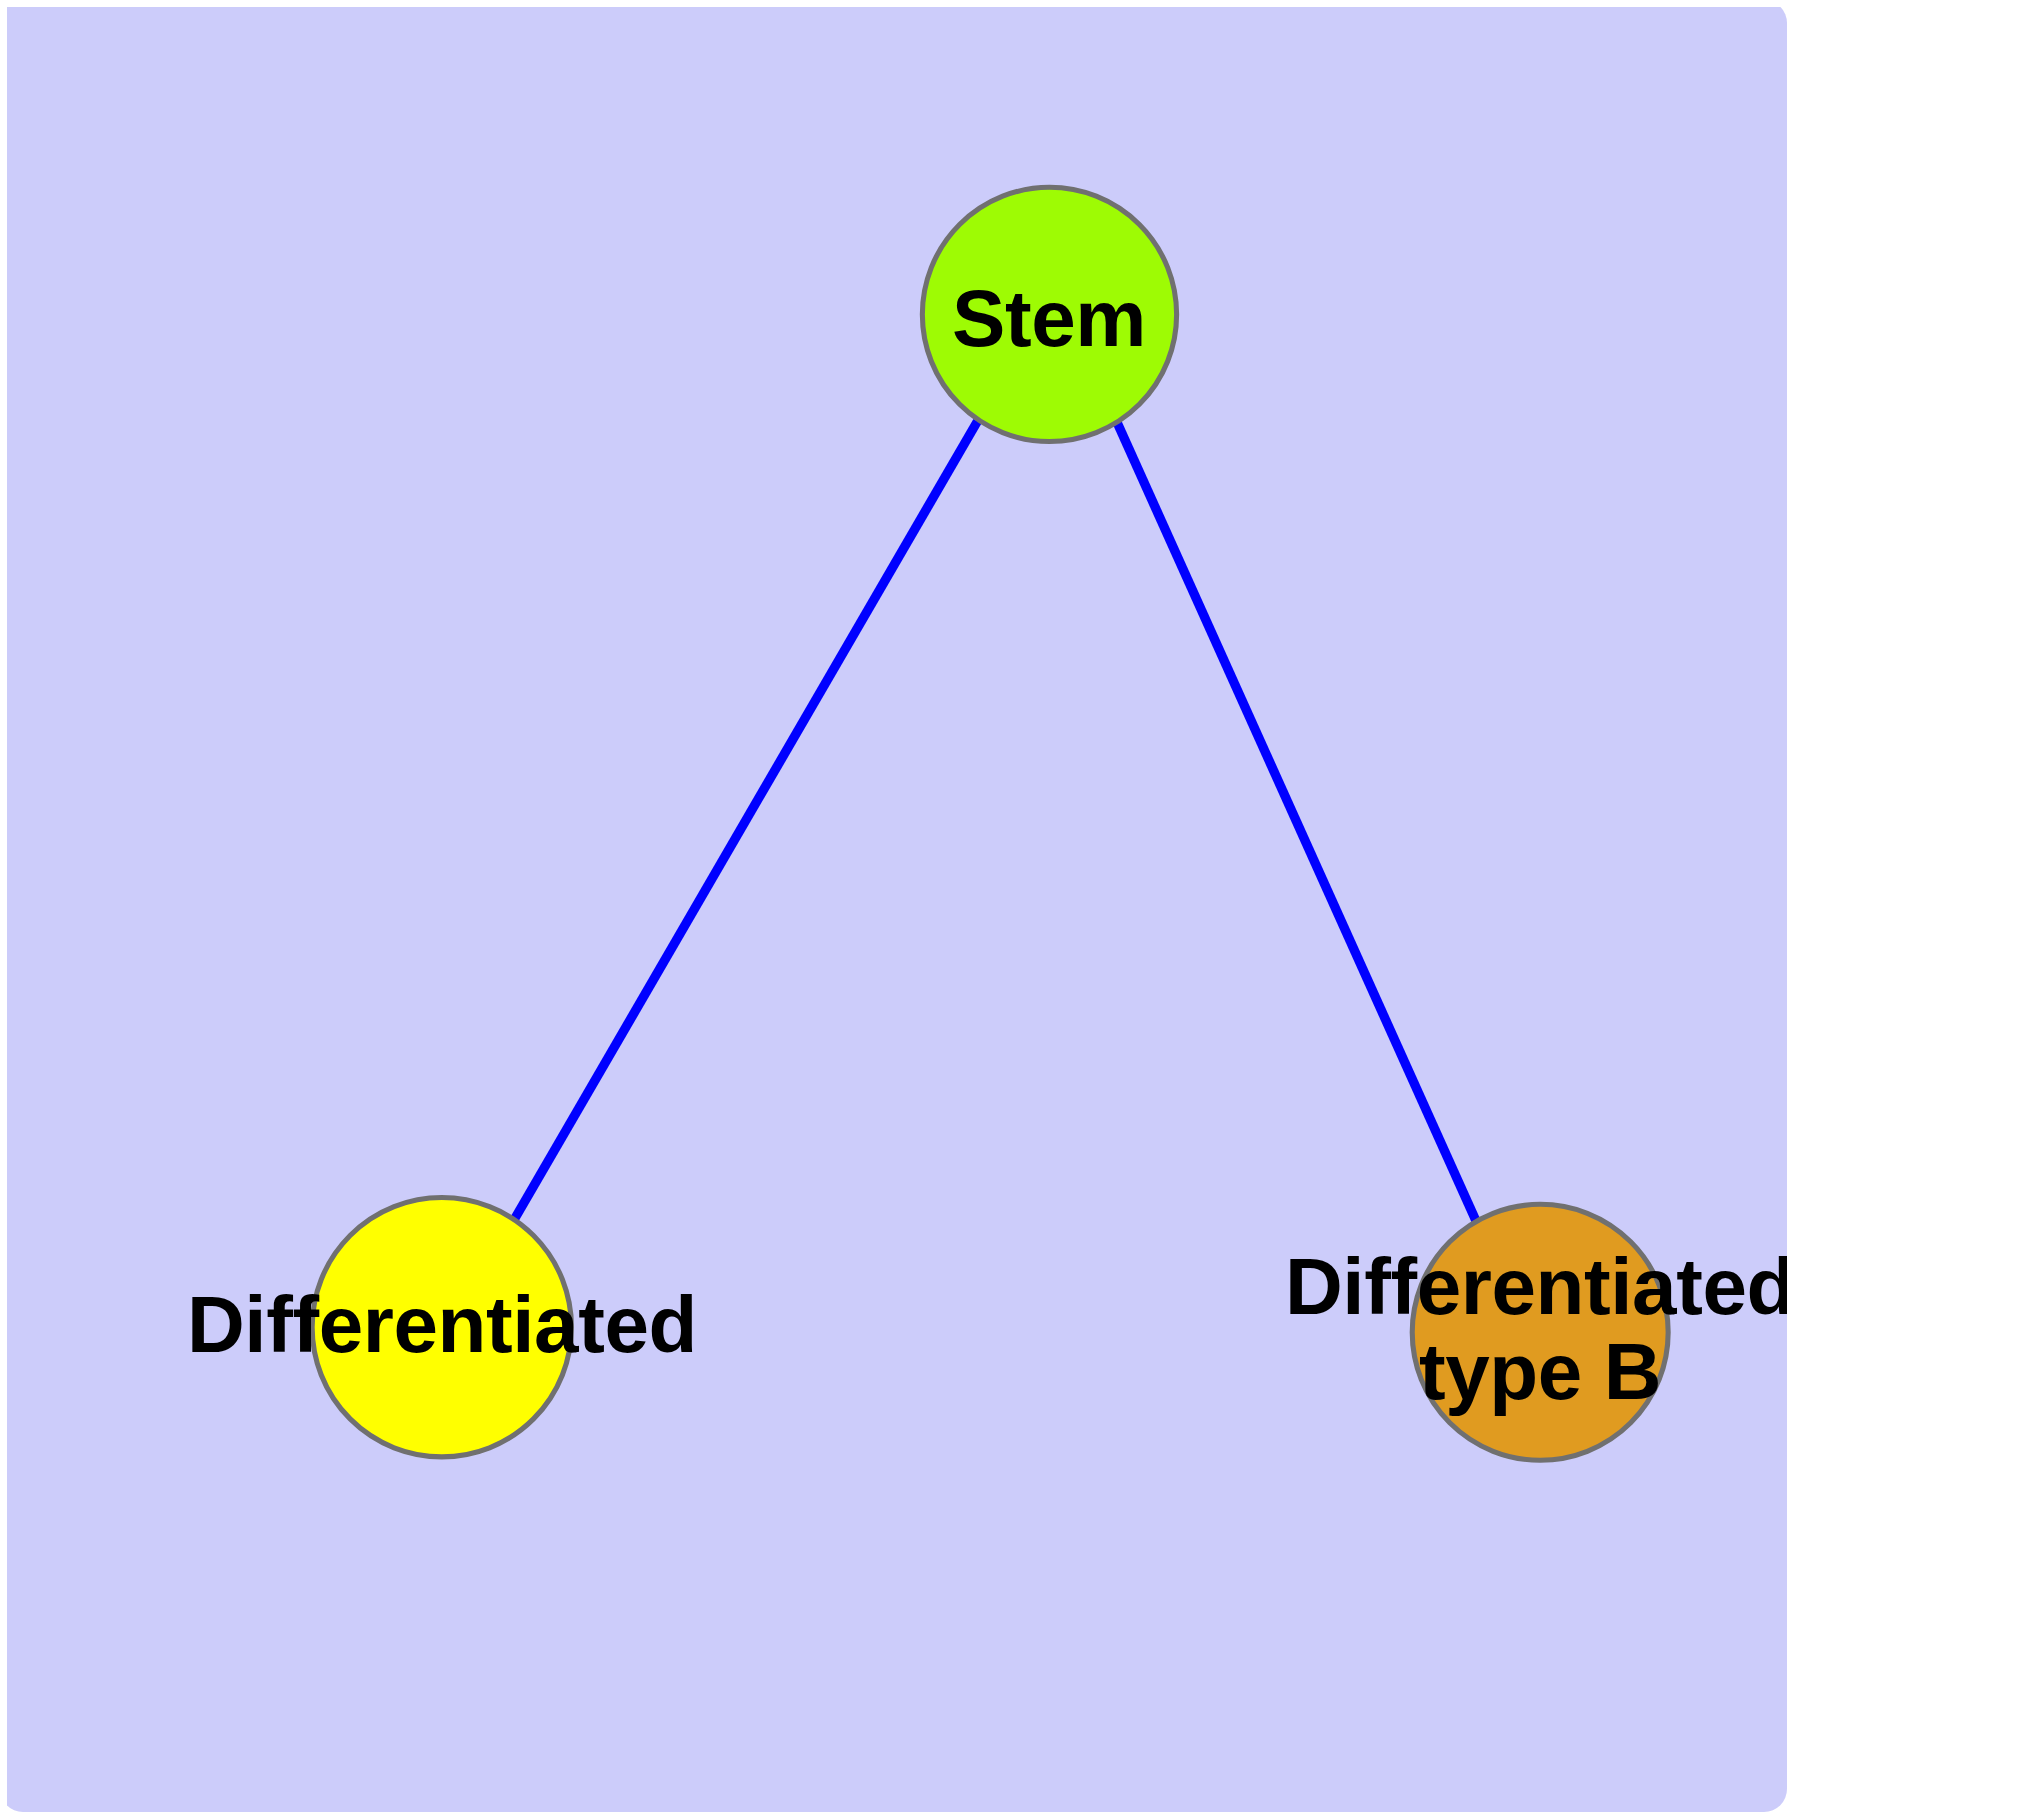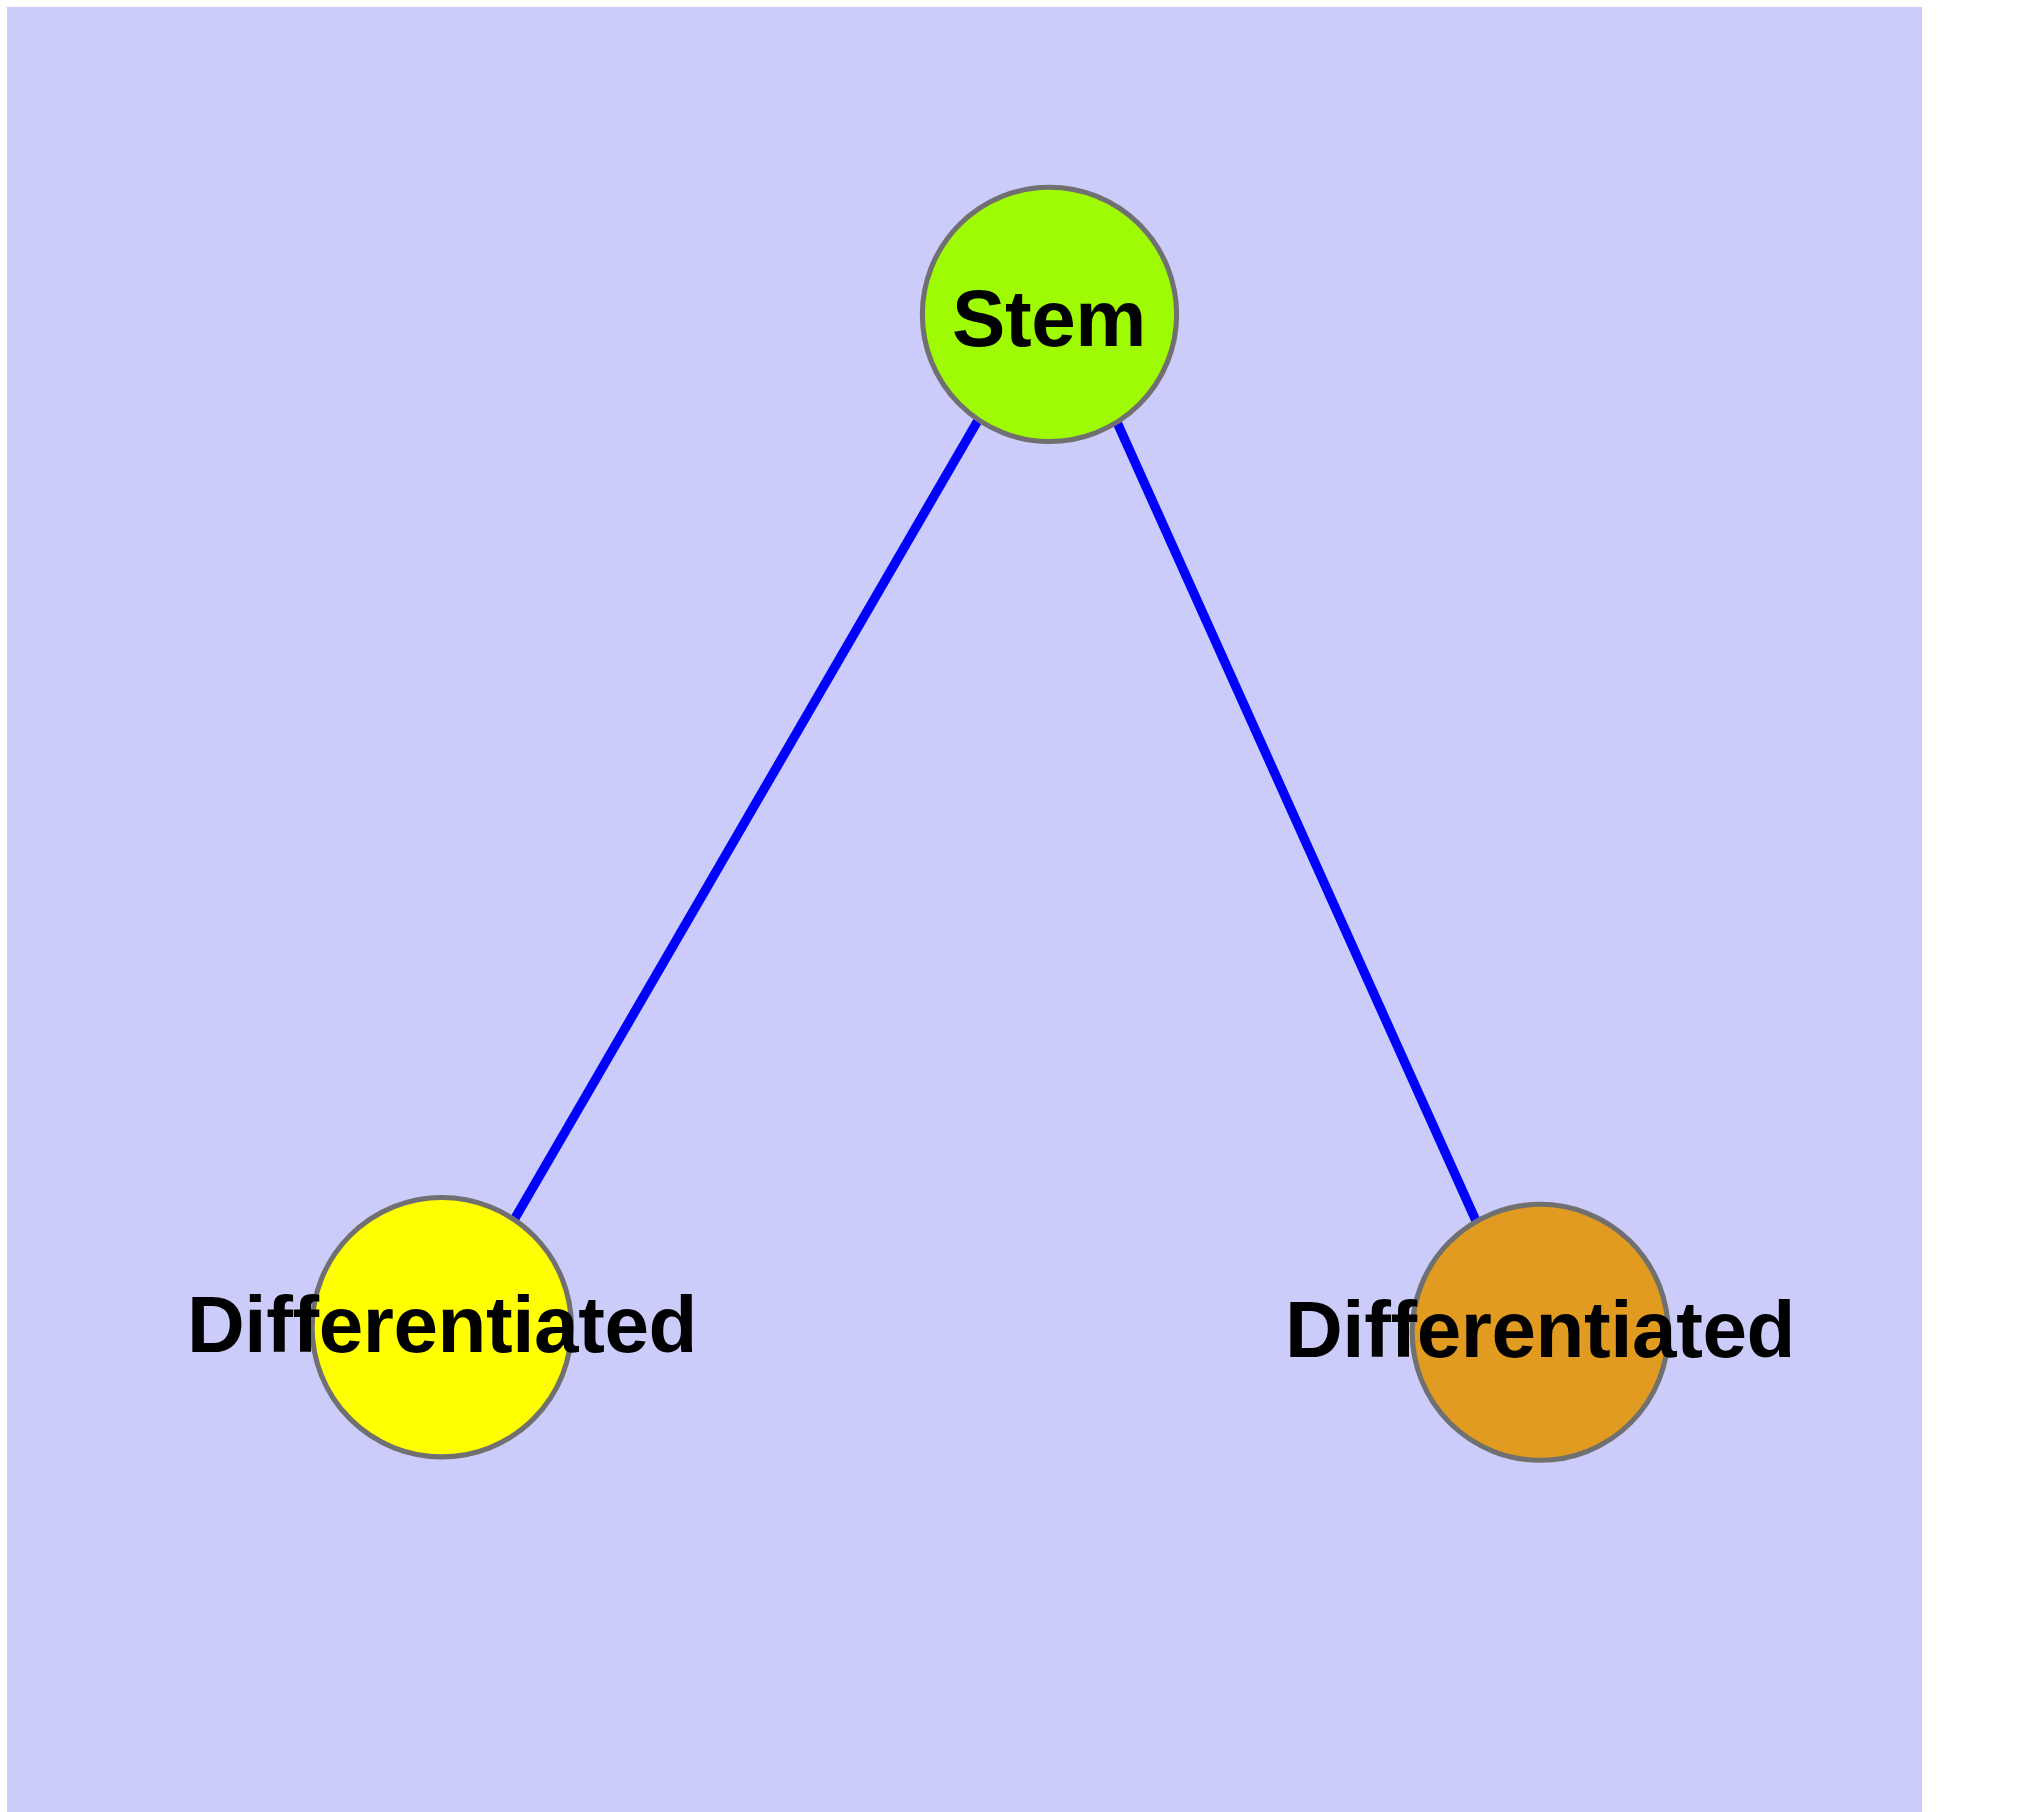--- a/index.html
+++ b/index.html
@@ -2,25 +2,26 @@
 <html style="font-size:13.6px"><head>
 <meta charset="utf-8">
 <style>
   html, body {
     margin: 0;
     padding: 0;
     background: #ffffff;
   }
   #canvas {
     position: relative;
-    width: 1922px;
+    width: 1787px;
     height: 1812px;
     background: #ffffff;
     overflow: hidden;
     font-family: "Liberation Sans", sans-serif;
+    border-radius: 23px;
   }
   #plot-area {
     position: absolute;
     left: 6.8px;
     top: 6.8px;
     width: 2014px;
     height: 1805px;
     background: #ccccfa;
   }
   #graph-svg {
@@ -69,16 +70,17 @@
   <div class="node-label" style="left:1049px; top:318px;">
     <span>Stem</span>
   </div>
 
   <div class="node-label" style="left:442px; top:1324px;">
     <div>Differentiated</div>
   </div>
 
   <div class="node-label" style="left:1540px; top:1329px;">
     <div>Differentiated</div>
+    <div>type B</div>
   </div>
 
 </div>
 
 
 </body></html>

